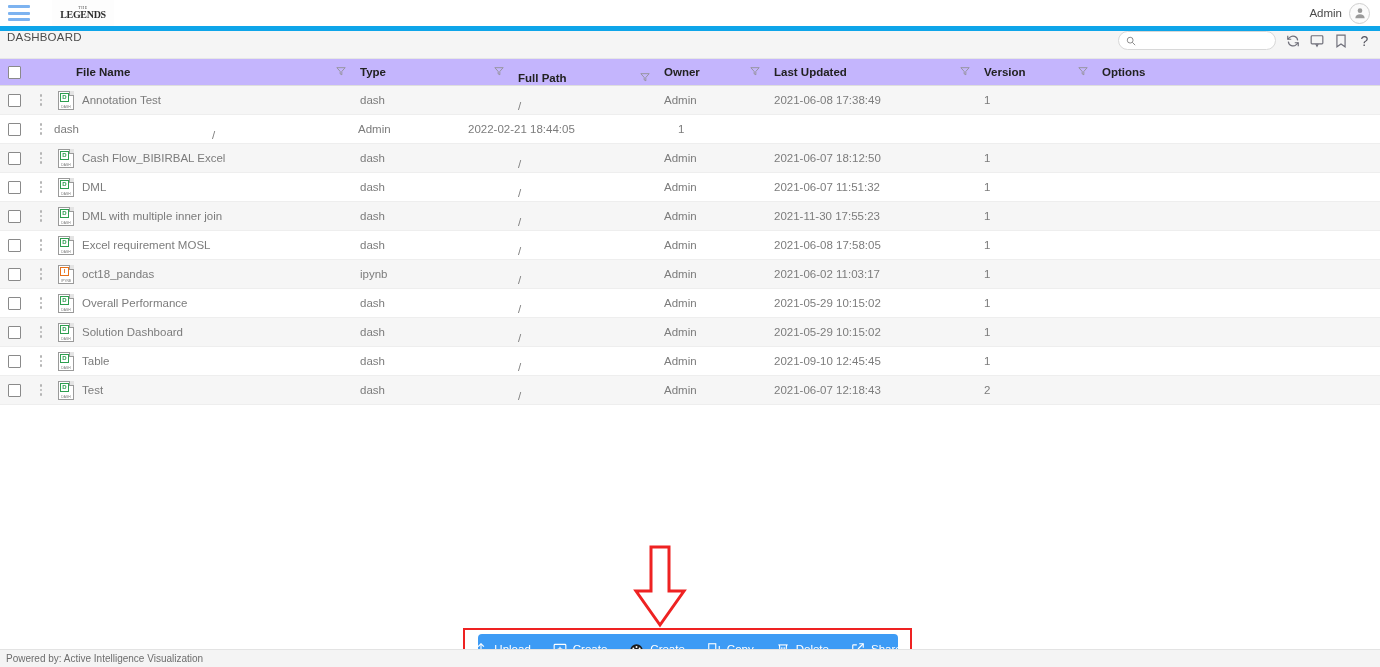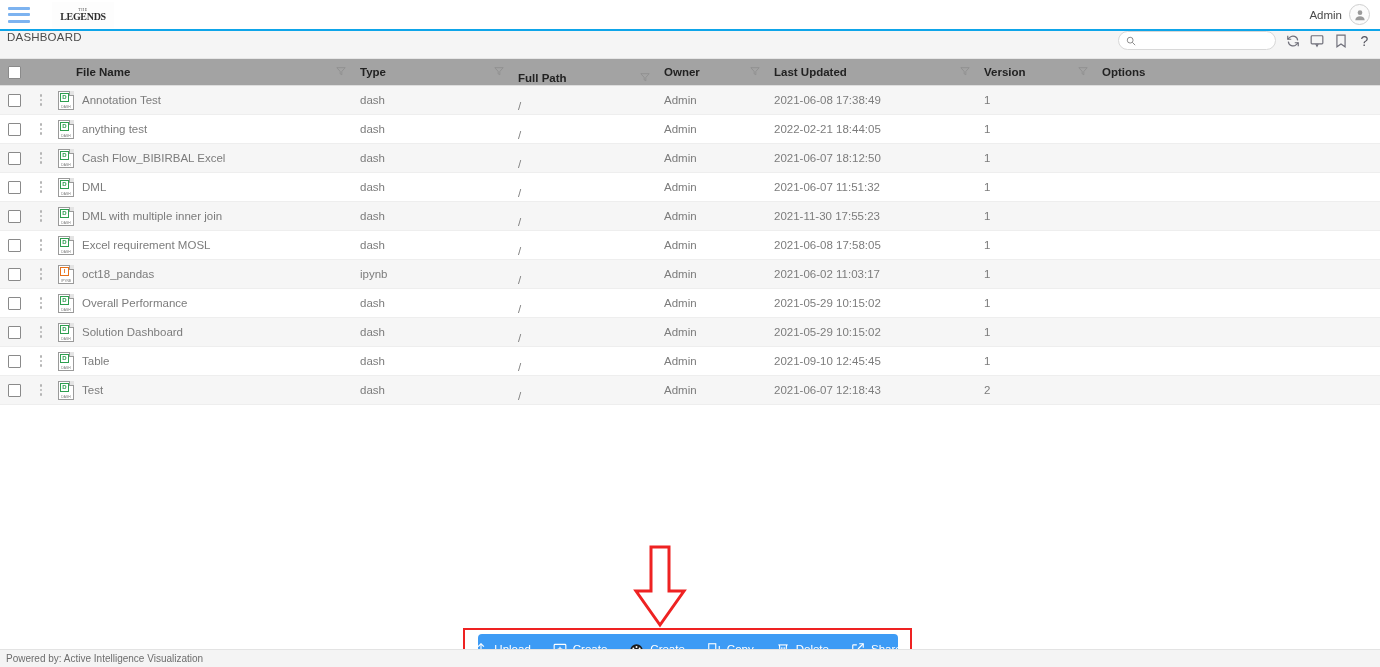--- a/index.html
+++ b/index.html
@@ -14,21 +14,21 @@
     position: relative;
     width: 1380px; height: 667px;
     background: #ffffff;
   }
 
   
   .topbar {
     position: absolute; left: 0; top: 0;
     width: 1380px; height: 31px;
     background: #ffffff;
-    border-bottom: 2px solid #0ea5e9;
+    border-bottom: 5px solid #0ea5e9;
     display: flex; align-items: center;
   }
   .hamburger {
     margin-left: 8px;
     width: 22px; height: 16px;
     display: flex; flex-direction: column; justify-content: space-between;
     cursor: pointer;
   }
   .hamburger span {
     display: block; height: 3px; width: 22px;
@@ -96,21 +96,21 @@
     display: flex; align-items: center; justify-content: center;
     color: #6f6f7a; cursor: pointer;
   }
   .qmark { font-size: 14px; color: #55555f; line-height: 1; }
 
   
   .table { position: absolute; left: 0; top: 59px; width: 1380px; }
   .thead {
     display: flex; align-items: center;
     height: 27px;
-    background: #a3a3a3;
+    background: #c4b5fd;
     border-bottom: 1px solid #dedede;
     font-size: 11.5px; font-weight: bold; color: #222;
   }
   .trow {
     display: flex; align-items: center;
     height: 29px;
     font-size: 11.5px; color: #7c7c7c;
     border-bottom: 1px solid #eeeeee;
   }
   .trow.alt { background: #f6f6f6; }
@@ -375,29 +375,20 @@
           <div class="c-check">
             <div class="chk"></div>
           </div>
           <div class="c-kebab">
             <div class="kebab">
               <i></i>
               <i></i>
               <i></i>
             </div>
           </div>
-          <div class="c-name">
-            <span class="ficon">
-              <span class="page"></span>
-              <span class="fold"></span>
-              <span class="badge">D</span>
-              <span class="ext">DASH</span>
-            </span>
-            <span>anything test</span>
-          </div>
           <div class="c-type">dash</div>
           <div class="c-path">/</div>
           <div class="c-owner">Admin</div>
           <div class="c-updated">2022-02-21 18:44:05</div>
           <div class="c-version">1</div>
           <div class="c-options"></div>
         </div>
         <div class="trow alt">
           <div class="c-check">
             <div class="chk"></div>

